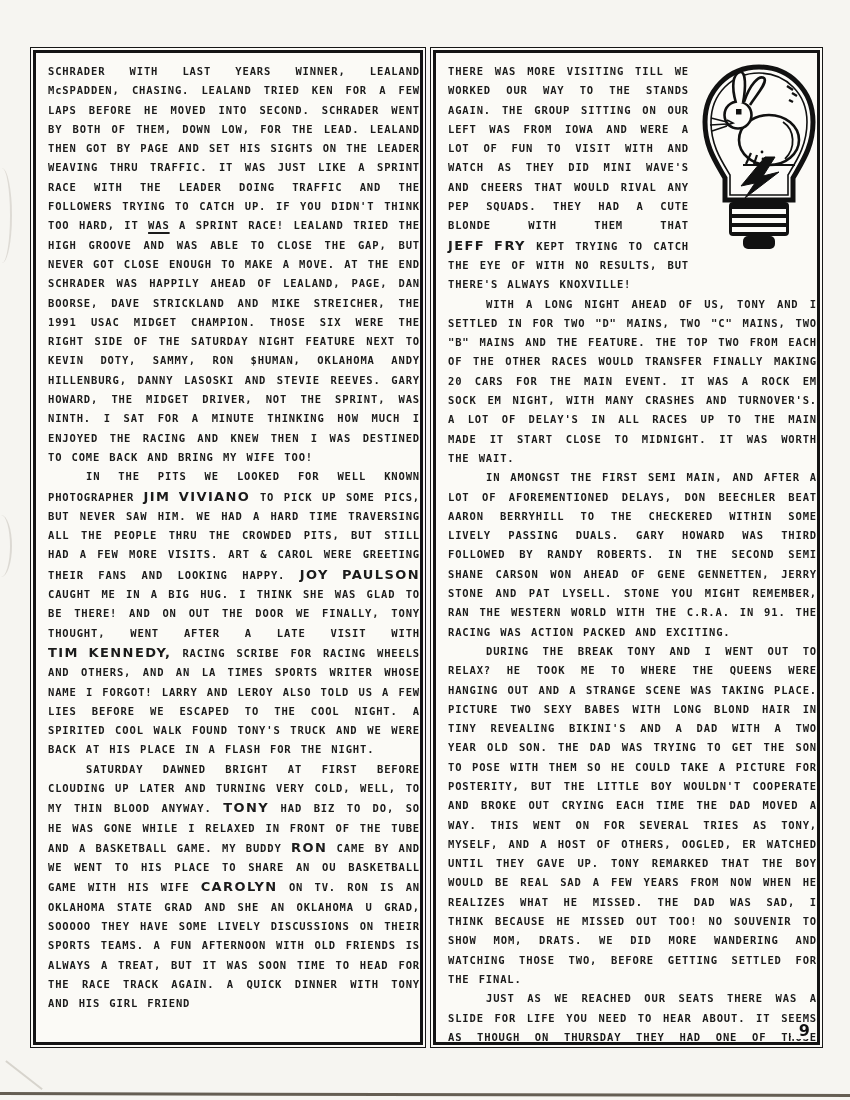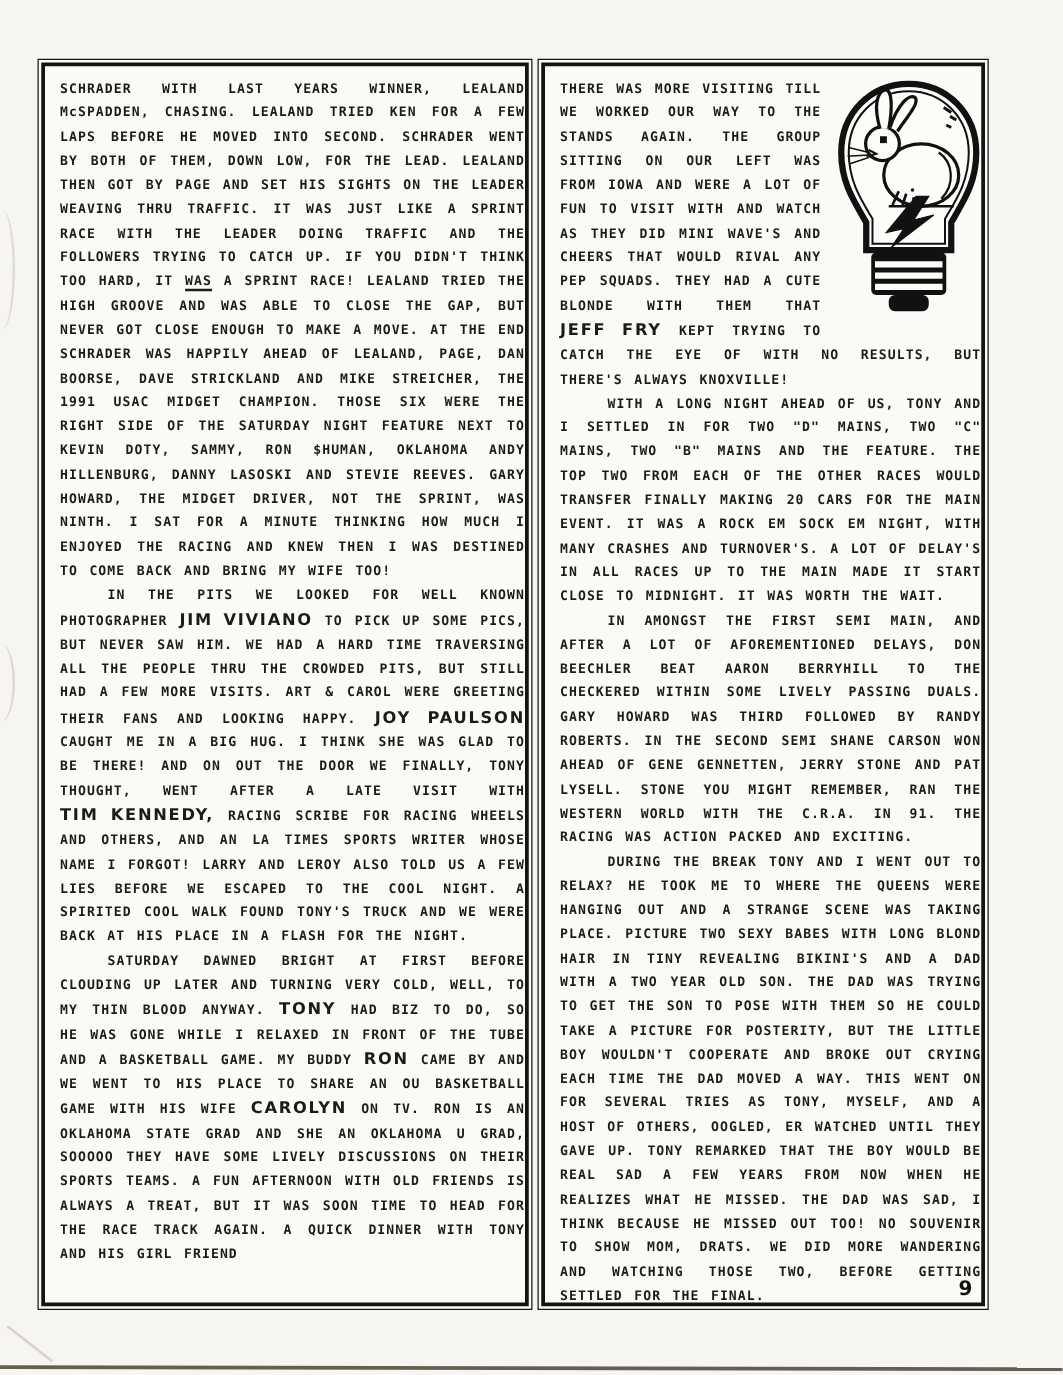--- a/index.html
+++ b/index.html
@@ -13,21 +13,21 @@
   }
   .column-box {
     position: absolute;
     top: 47px;
     height: 1001px;
     border: 1.5px solid #161616;
     background: #fbfaf6;
     padding: 2px;
   }
   .column-box.left  { left: 30px;  width: 396px; }
-  .column-box.right { left: 430px; width: 361px; }
+  .column-box.right { left: 430px; width: 393px; }
   .column-inner {
     border: 3px solid #141414;
     height: 100%;
     padding: 9px 0 4px 12px;
     overflow: hidden;
     position: relative;
     background: #fbfaf6;
   }
   .content {
     font-family: "DejaVu Sans Mono", monospace;

